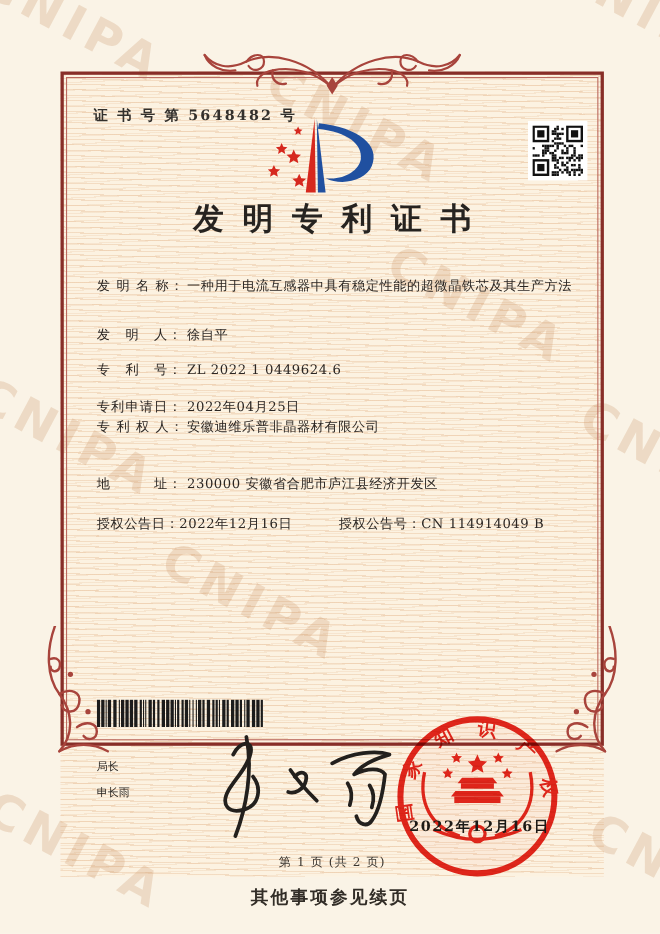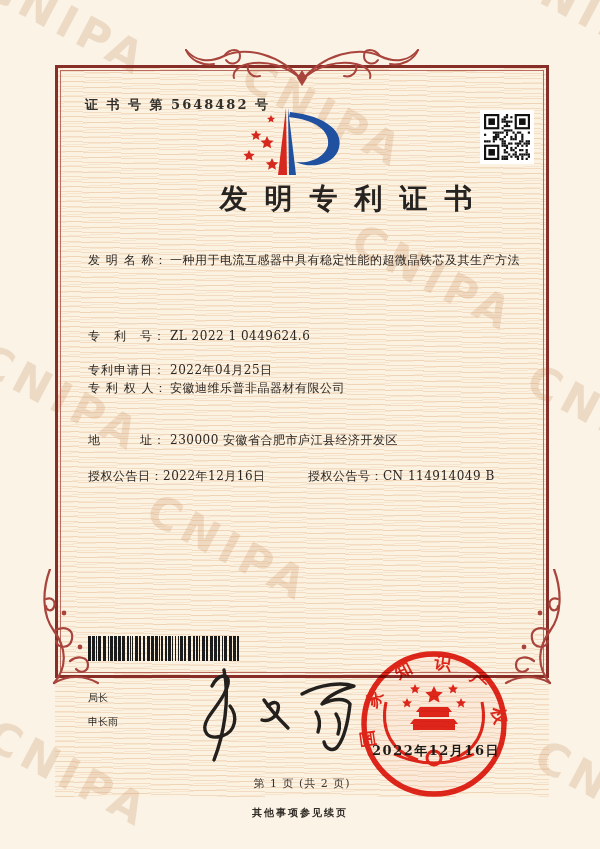--- a/index.html
+++ b/index.html
@@ -23,21 +23,21 @@
   .frame::before{content:"";position:absolute;inset:2px;border:1px solid #bb6a5f;pointer-events:none;}
 
   .cert-no{position:absolute;left:27px;top:28px;font-size:13px;font-weight:600;
     letter-spacing:2px;color:#33302c;}
 
   .logo{position:absolute;left:176px;top:36px;width:134px;height:74px;}
   .qr-wrap{position:absolute;left:422px;top:42px;width:54px;height:54px;background:#fff;
     display:flex;align-items:center;justify-content:center;}
 
   .title{position:absolute;left:0;top:112px;width:100%;text-align:center;margin:0;
-    font-size:28px;font-weight:bold;letter-spacing:17px;text-indent:17px;color:#262320;padding-left:44px;}
+    font-size:28px;font-weight:bold;letter-spacing:17px;text-indent:17px;color:#262320;}
 
   .field-row{position:absolute;left:30px;width:445px;font-size:12px;font-weight:400;
     line-height:17px;letter-spacing:.5px;white-space:nowrap;}
   .field-row .lbl{display:inline-block;width:82px;letter-spacing:1px;}
   .grant-pair{display:inline-block;}
   .grant-pair + .grant-pair{margin-left:38px;}
 
   .body-text{position:absolute;left:20px;top:430px;width:456px;font-size:12.8px;
     line-height:21.5px;letter-spacing:.8px;color:#3a332d;}
   .body-text p{margin:0;text-indent:2em;text-align:justify;}
@@ -50,21 +50,21 @@
 
   .seal{position:absolute;left:300px;top:580px;width:152px;height:152px;}
   .seal svg{mix-blend-mode:multiply;}
   .seal-date{position:absolute;left:-12px;top:94px;width:180px;text-align:center;
     font-size:13px;font-weight:bold;letter-spacing:1.5px;color:#1d1a16;}
 
   .page-num{position:absolute;left:0;top:708px;width:100%;text-align:center;
     font-size:11px;letter-spacing:1px;color:#3a352f;}
 
   .continuation{position:absolute;left:0;top:806px;width:100%;text-align:center;
-    font-size:10px;font-weight:600;letter-spacing:2px;color:#322d27;}
+    font-size:16px;font-weight:600;letter-spacing:2px;color:#322d27;}
 
   .ornament{position:absolute;pointer-events:none;}
   .orn-top{left:50%;top:-24px;transform:translateX(-50%);}
   .orn-bl{left:-18px;bottom:-14px;}
   .orn-br{right:-18px;bottom:-14px;transform:scaleX(-1);}
 </style>
 </head>
 <body>
 
 <div class="page">
@@ -261,20 +261,23 @@
           <rect x="2.1904761904761907" y="32.85714285714286" width="10.952380952380953" height="10.952380952380953" fill="#fff"></rect>
           <rect x="4.380952380952381" y="35.04761904761905" width="6.571428571428572" height="6.571428571428572" fill="#111"></rect>
         </svg>
     </div>
 
     <h1 class="title">发明专利证书</h1>
 
     <div class="field-row" style="top:184px">
       <span class="lbl">发 明 名 称：</span><span>一种用于电流互感器中具有稳定性能的超微晶铁芯及其生产方法</span>
     </div>
+    <div class="field-row" style="top:228px">
+      <span class="lbl">发　明　人：</span><span>徐自平</span>
+    </div>
     <div class="field-row" style="top:260px">
       <span class="lbl">专　利　号：</span><span>ZL 2022 1 0449624.6</span>
     </div>
     <div class="field-row" style="top:294px">
       <span class="lbl">专利申请日：</span><span>2022年04月25日</span>
     </div>
     <div class="field-row" style="top:312px">
       <span class="lbl">专 利 权 人：</span><span>安徽迪维乐普非晶器材有限公司</span>
     </div>
     <div class="field-row" style="top:364px">

